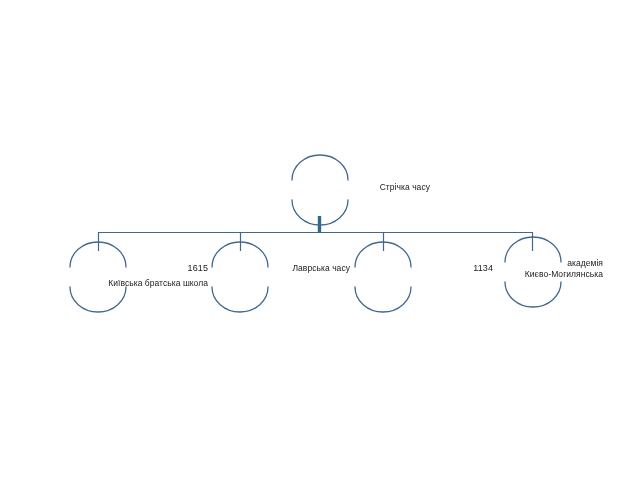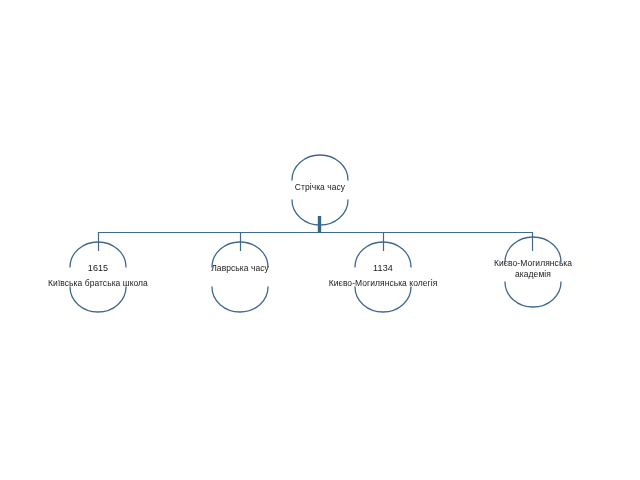--- a/index.html
+++ b/index.html
@@ -37,21 +37,21 @@
     top: -40px;
     width: 80px;
     height: 80px;
     overflow: visible;
   }
   .node .label {
     position: absolute;
     left: -110px;
     top: -22px;
     width: 220px;
-    text-align: center;
+    text-align: right;
     color: #1a1a1a;
     line-height: 1.30;
     white-space: nowrap;
   }
   .node .label.wrap {
     white-space: normal;
     left: -70px;
     width: 140px;
   }
   .node-root .label {
@@ -123,28 +123,27 @@
     </div>
   </div>
 
   <div class="node node-child" style="left:383px; top:277px;">
     <svg class="arcs" viewBox="0 0 80 80">
       <path d="M 12,30 A 28,25 0 0 1 68,30" fill="none" stroke="#41688f" stroke-width="1.3" stroke-linecap="round"></path>
       <path d="M 12,50 A 28,25 0 0 0 68,50" fill="none" stroke="#41688f" stroke-width="1.3" stroke-linecap="round"></path>
     </svg>
     <div class="label">
       <span class="year">1134</span>
-      <span class="title">Києво-Могилянська колегія</span>
     </div>
   </div>
 
   <div class="node node-child" style="left:533px; top:272px;">
     <svg class="arcs" viewBox="0 0 80 80">
       <path d="M 12,30 A 28,25 0 0 1 68,30" fill="none" stroke="#41688f" stroke-width="1.3" stroke-linecap="round"></path>
       <path d="M 12,50 A 28,25 0 0 0 68,50" fill="none" stroke="#41688f" stroke-width="1.3" stroke-linecap="round"></path>
     </svg>
     <div class="label wrap">
+      <span class="title">академія</span>
       <span class="title">Києво-Могилянська</span>
-      <span class="title">академія</span>
     </div>
   </div>
 
 </div>
 
 </body></html>

